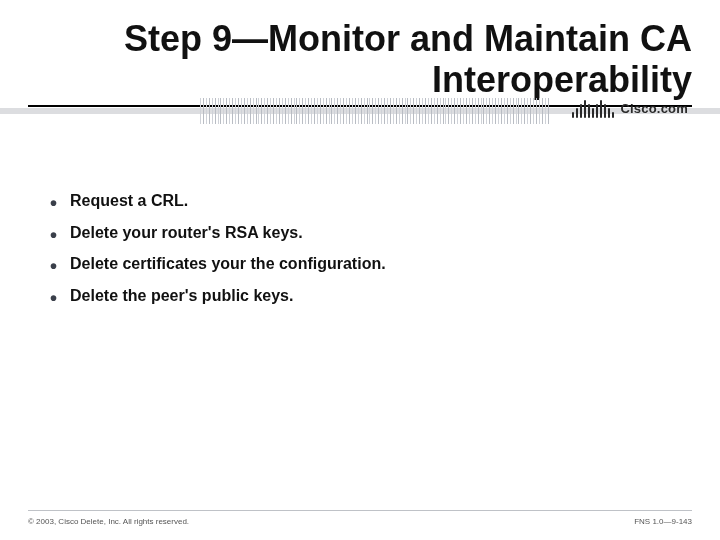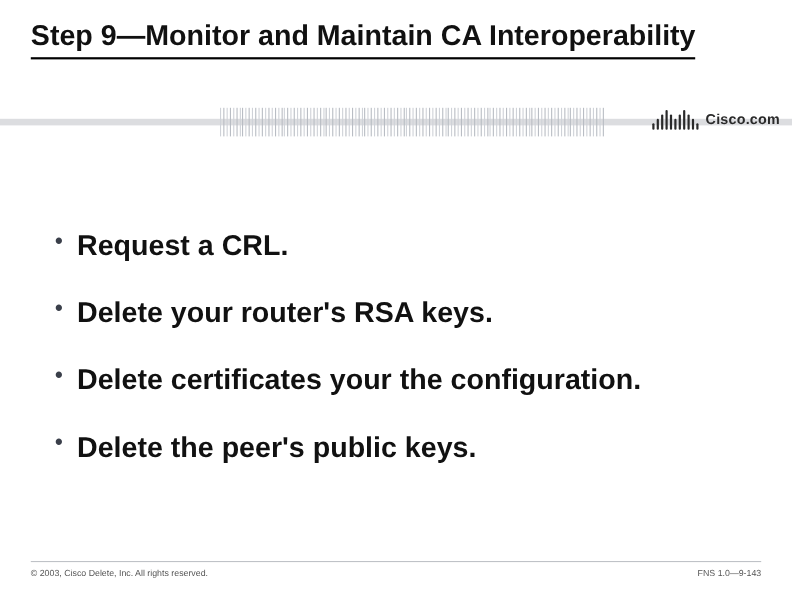--- a/index.html
+++ b/index.html
@@ -10,27 +10,28 @@
     position: relative;
     overflow: hidden;
   }
   .slide {
     width: 720px;
     height: 540px;
     position: relative;
     padding: 18px 28px 0 28px;
   }
   .title {
-    font-size: 26px;
+    font-size: 36px;
     font-weight: bold;
     color: #111;
     line-height: 1.15;
     border-bottom: 2px solid #000;
     padding-bottom: 4px;
     display: inline-block;
+    text-align: right;
   }
   .band {
     position: absolute;
     left: 0; right: 0;
     top: 96px;
     height: 32px;
   }
   .band .gray {
     position: absolute;
     left: 0; right: 0; top: 12px;
@@ -44,21 +45,21 @@
     display: flex;
     align-items: stretch;
   }
   .band .ticks span {
     flex: 1;
     border-left: 1px solid #b9bdc4;
   }
   .band .ticks span:nth-child(odd) { border-left-color: #cfd2d8; }
   .logo-wrap {
     position: absolute;
-    right: 11px; top: 98px;
+    right: 32px; top: 98px;
     display: flex; align-items: center;
     gap: 6px;
   }
   .cisco-bars {
     display: flex; align-items: flex-end; gap: 2px;
     height: 20px;
   }
   .cisco-bars i {
     display: block; width: 2px;
     background: #2a2a2a;
@@ -77,25 +78,25 @@
   }
   .lead {
     font-size: 24px;
     font-weight: bold;
     color: #111;
     line-height: 1.25;
     margin-bottom: 18px;
   }
   .bullets { list-style: none; }
   .bullets li {
-    font-size: 26px;
+    font-size: 16px;
     font-weight: bold;
     color: #111;
     line-height: 1.35;
-    margin: 26px 0;
+    margin: 10px 0;
     padding-left: 26px;
     position: relative;
   }
   .bullets li::before {
     content: "•";
     position: absolute;
     left: 6px; top: 0;
     color: #3a3f4a;
     font-size: 20px;
     line-height: 1.35;

